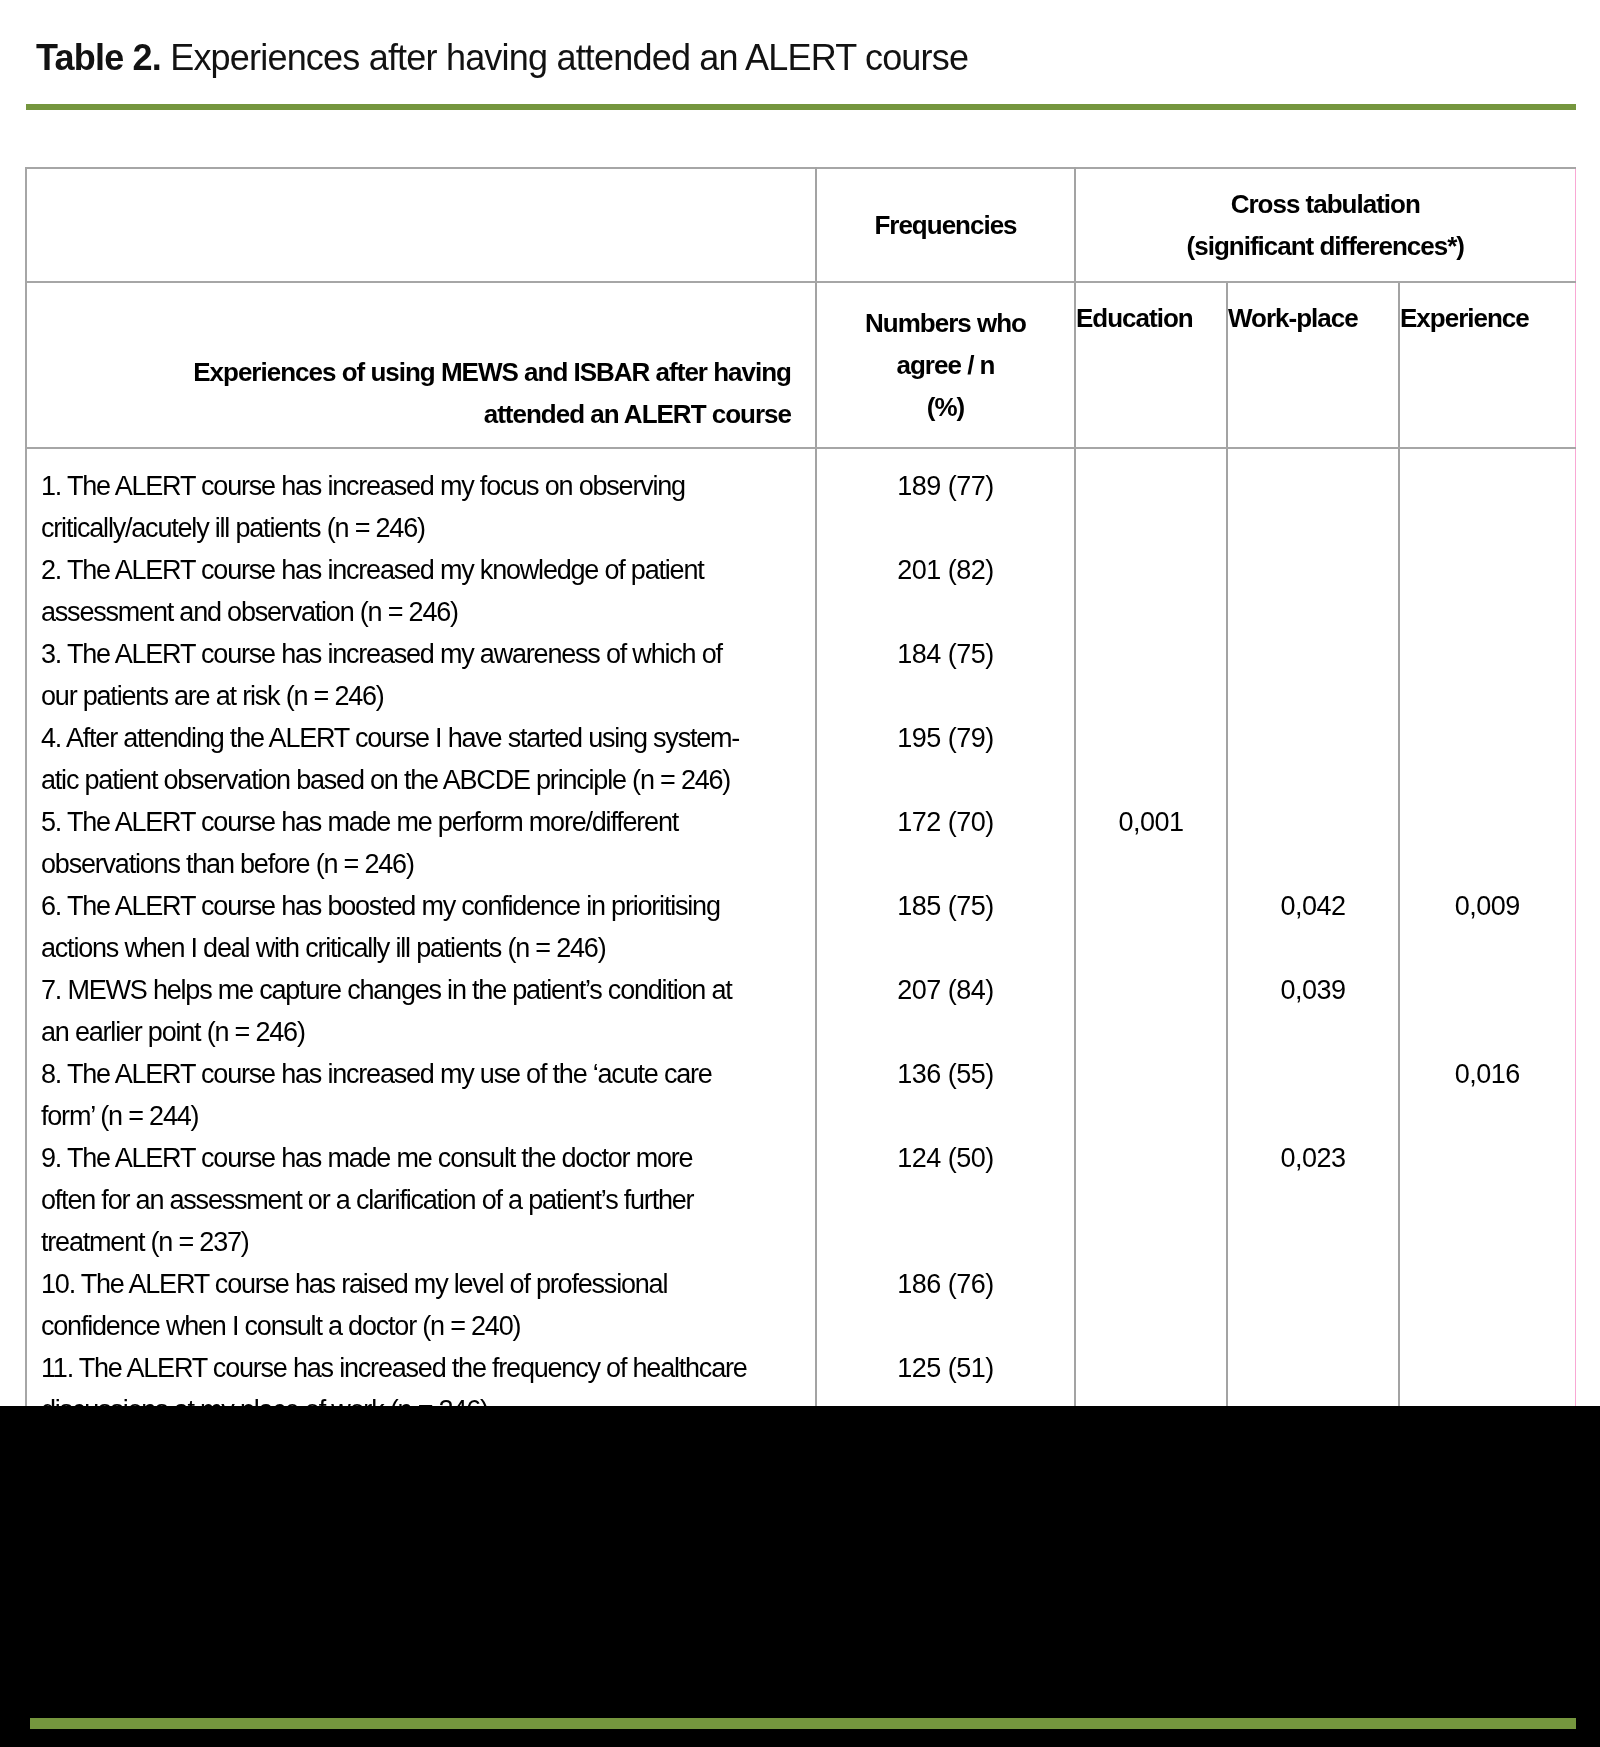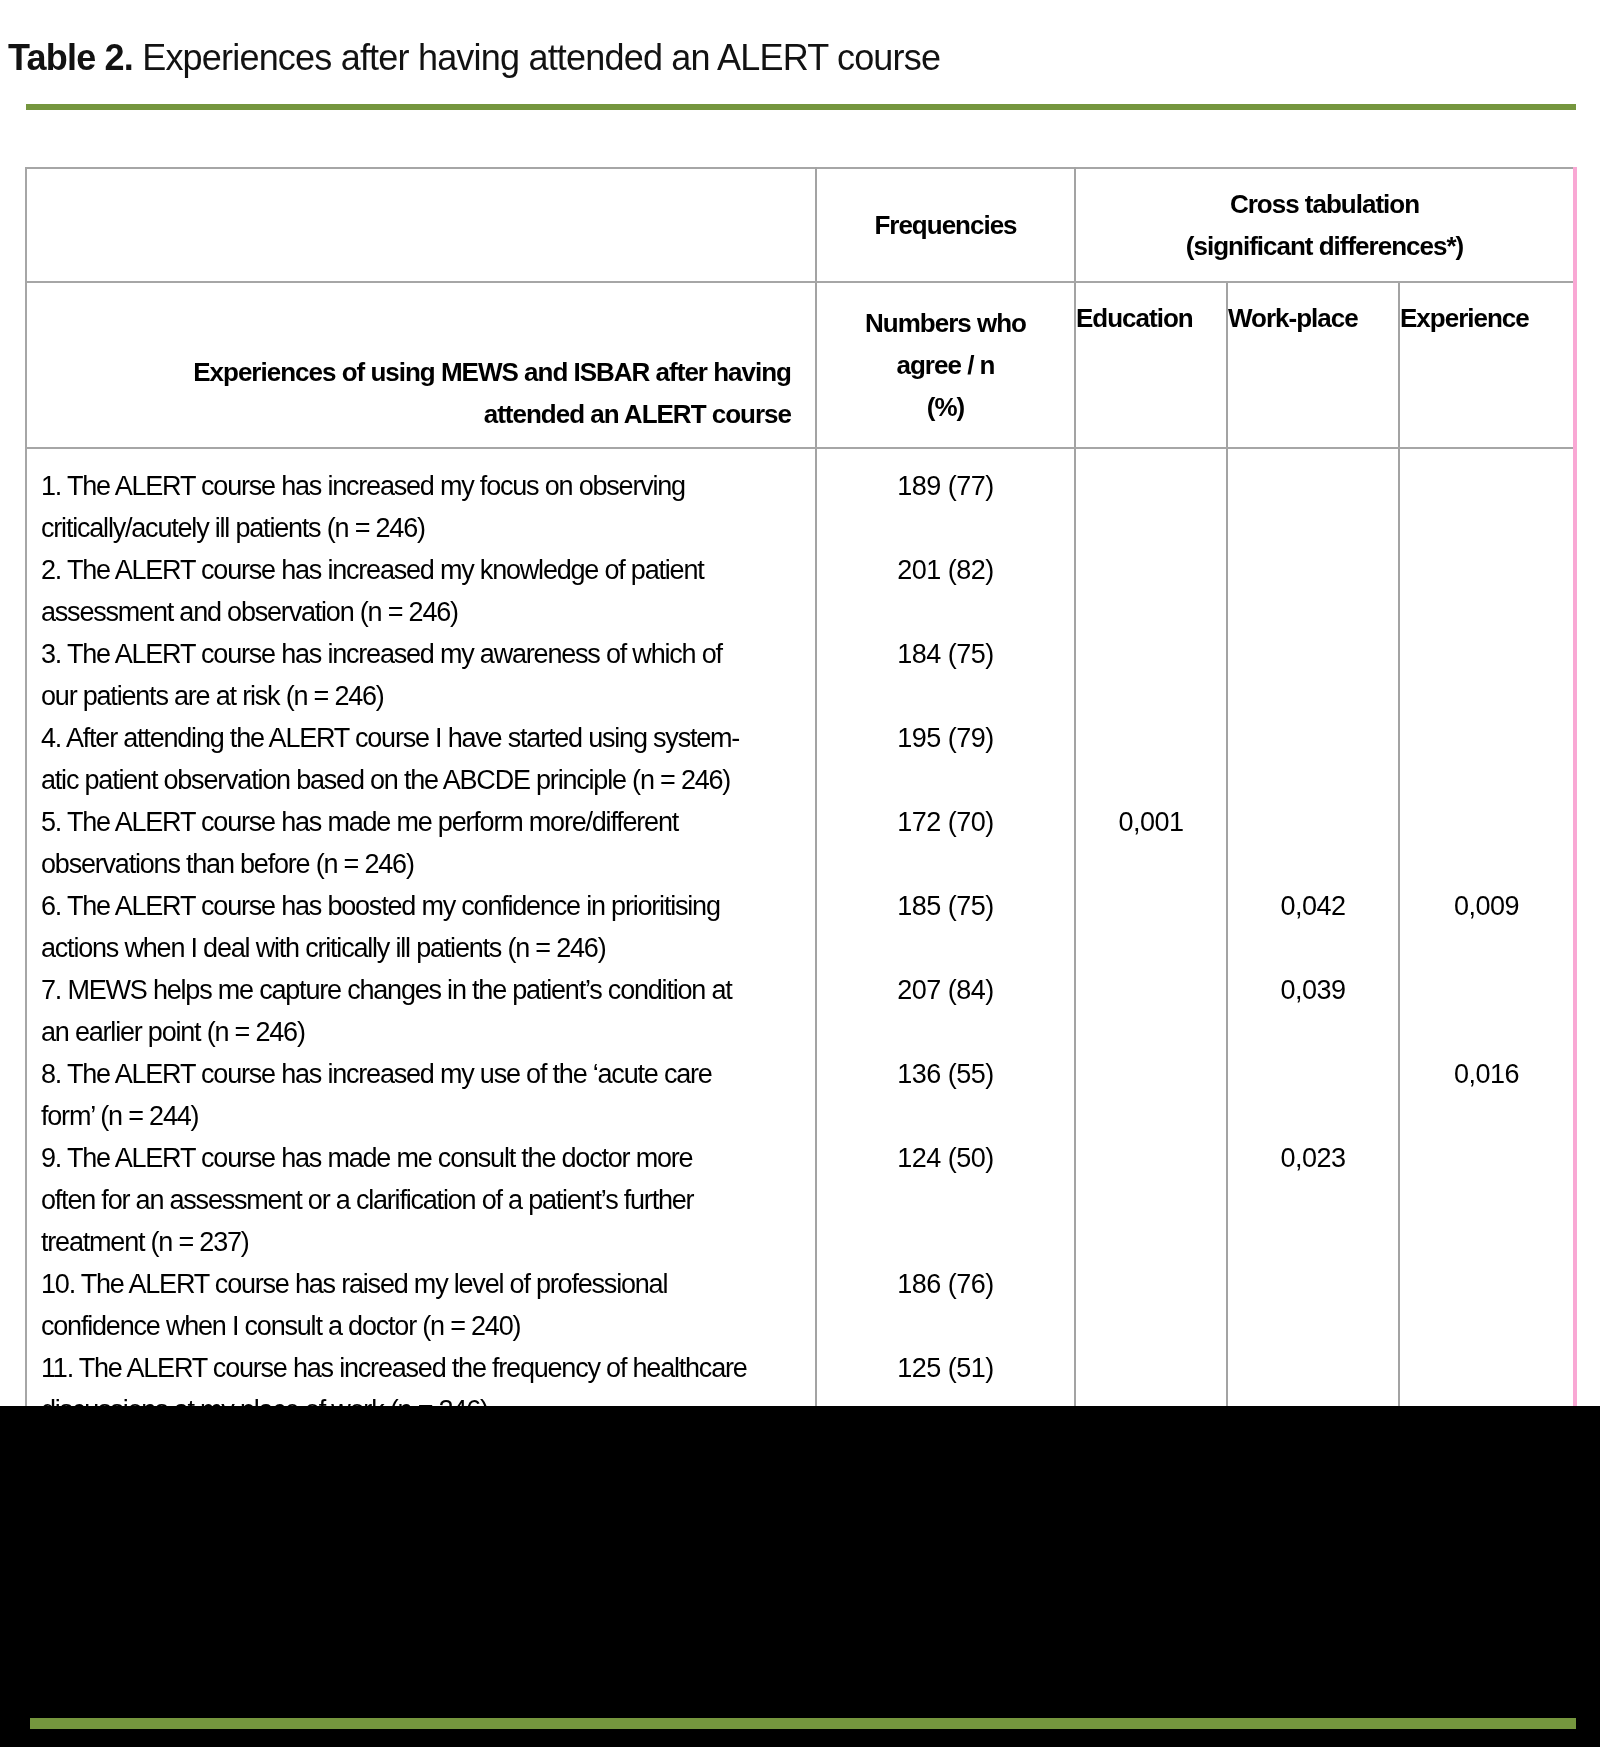--- a/index.html
+++ b/index.html
@@ -2,33 +2,33 @@
 <html><head>
 <meta charset="utf-8">
 <style>
   html,body{margin:0;padding:0;background:#ffffff;}
   .page{
     position:relative;width:1600px;height:1747px;background:#ffffff;overflow:hidden;
     font-family:"Liberation Sans","DejaVu Sans",sans-serif;color:#000;
   }
   
   .caption{
-    position:absolute;left:8px;top:36px;width:1540px;
+    position:absolute;left:36px;top:36px;width:1540px;
     font-size:36px;line-height:44px;letter-spacing:-0.8px;color:#121212;
   }
   .caption .cap-label{font-weight:bold;}
   
   .title-rule{
     position:absolute;left:26px;top:104px;width:1550px;height:6px;
   }
   
   table.results{
     position:absolute;left:25px;top:167px;width:1549px;
     border-collapse:collapse;table-layout:fixed;
-    border-top:2px solid #a6a6a6;border-left:2px solid #a6a6a6;border-right:4px solid #f9a8d4;
+    border-top:2px solid #a6a6a6;border-left:2px solid #a6a6a6;border-right:1px solid #f9a8d4;
   }
   table.results td{padding:0;white-space:pre-wrap;overflow:hidden;}
   .vb{border-left:2px solid #a3a3a3;}
   
   tr.h1 td{
     height:112px;border-bottom:2px solid #a6a6a6;
     vertical-align:middle;text-align:center;
     font-weight:bold;font-size:26px;line-height:42px;letter-spacing:-1px;
   }
   

